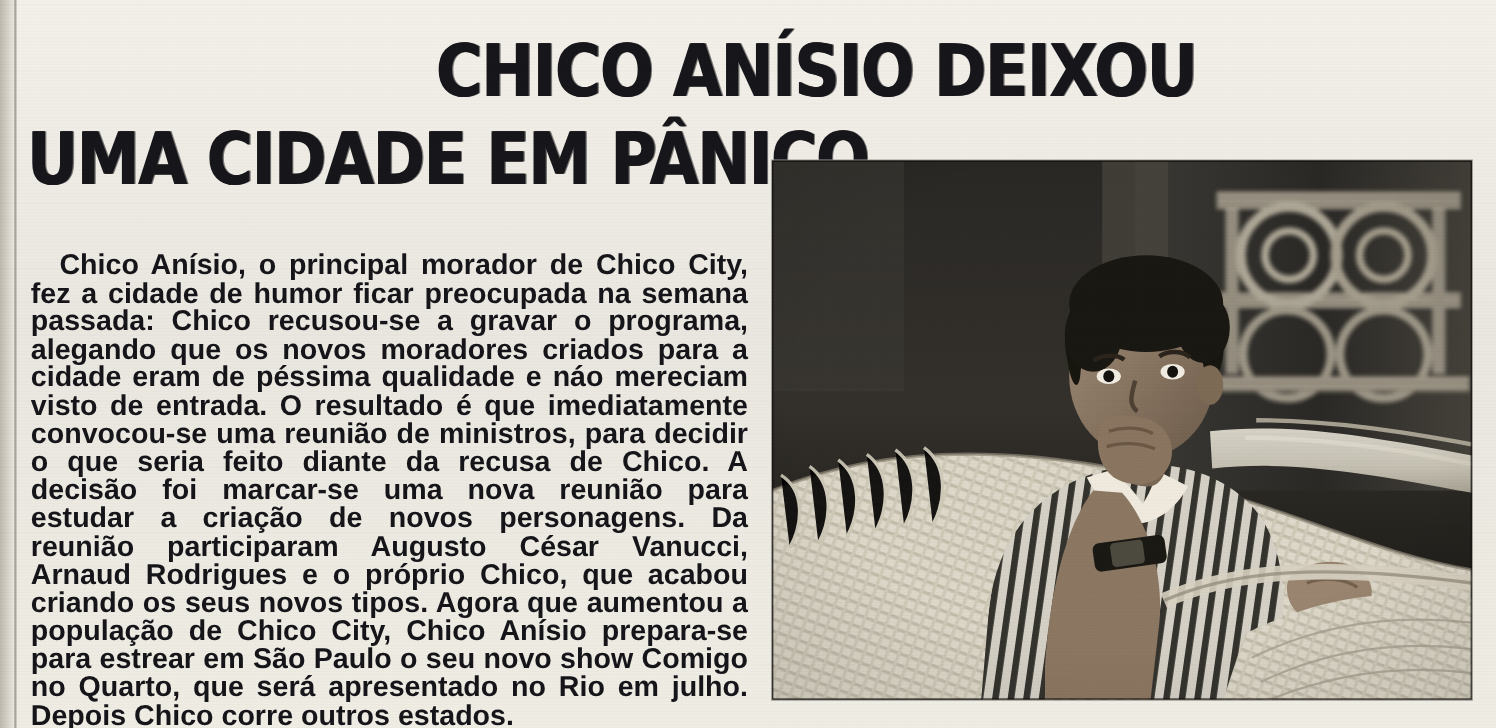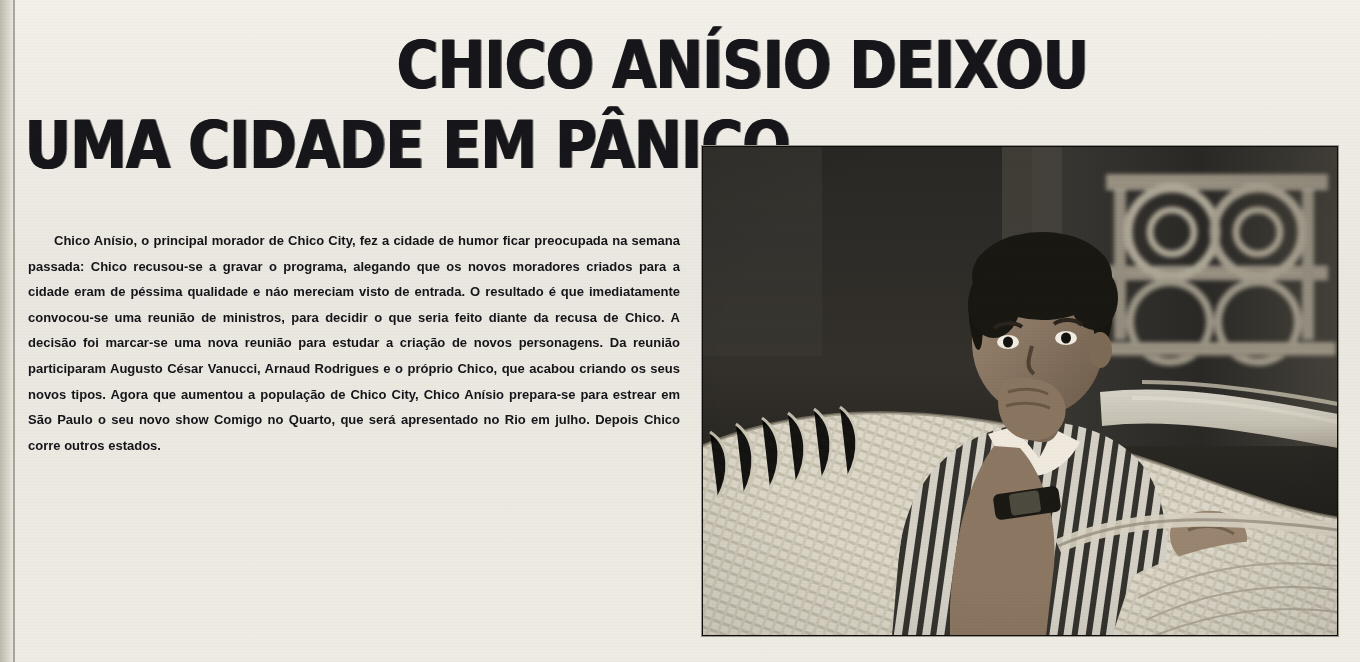--- a/index.html
+++ b/index.html
@@ -84,21 +84,21 @@
     text-shadow: 1px 0 0 #17161a, 2px 0 0 rgba(23,22,26,.55);
   }
 
   
   #article {
     position: absolute;
     left: 28px;
     top: 228px;
     width: 652px;
     font-family: "Liberation Sans", sans-serif;
-    font-size: 13px;
+    font-size: 26px;
     line-height: 25.6px;
     color: #16151a;
     text-align: justify;
     font-weight: bold;
   }
   #article p { margin: 0; }
   #article .indent { display: inline-block; width: 26px; }
 
   
   #photo-frame {

